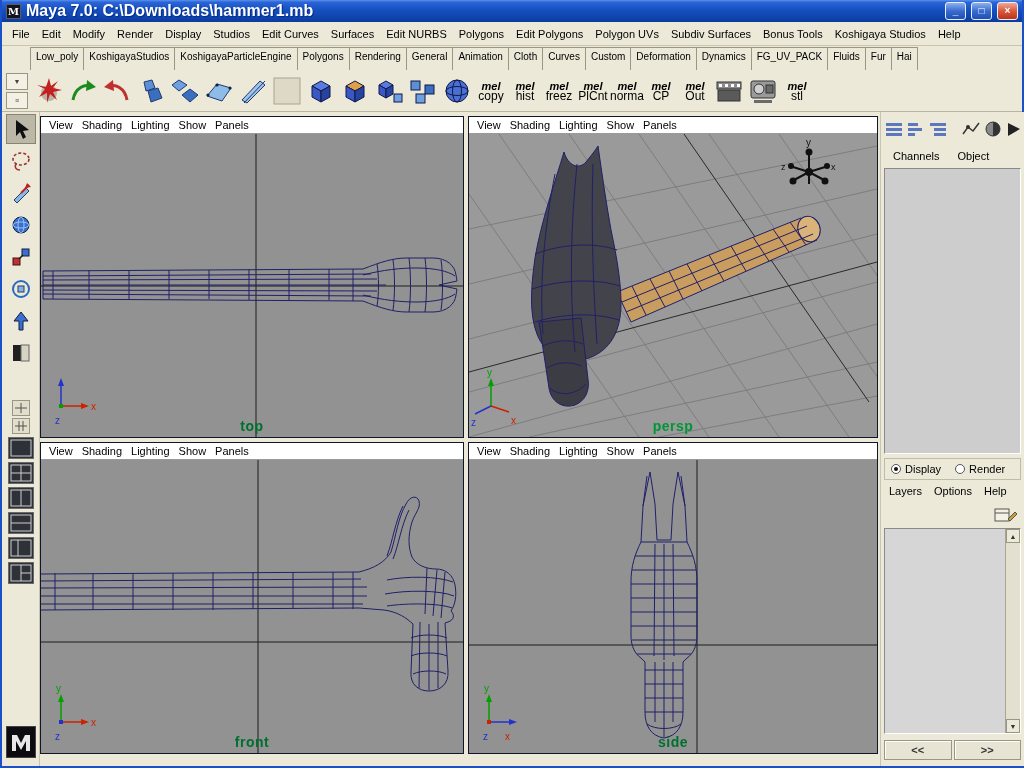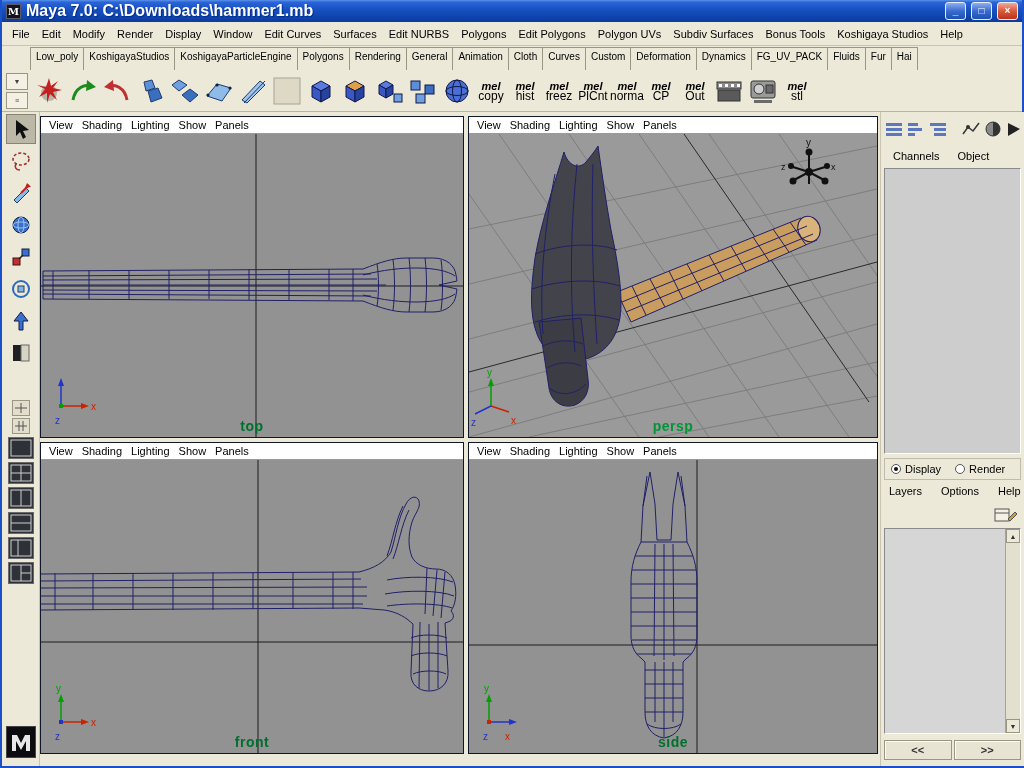--- a/index.html
+++ b/index.html
@@ -43,21 +43,21 @@
 .vplabel{position:absolute;bottom:3px;left:0;width:100%;text-align:center;font-weight:bold;font-size:14px;color:#00702e;letter-spacing:.5px}
 
 .rpanel{position:absolute;left:878px;top:112px;width:146px;bottom:0;background:#ece9d8;border-left:1px solid #c8c4b0}
 .rp-icons{position:absolute;left:0;top:4px;right:0;height:26px;display:flex;align-items:center;gap:4px;padding:0 4px}
 .rp-tabs{position:absolute;left:0;top:34px;right:0;height:20px;display:flex;gap:6px;padding-left:6px;align-items:center}
 .rp-tab{padding:2px 6px}
 .chbox{position:absolute;left:3px;top:56px;right:5px;height:286px;background:#cdcdcd;border:1px solid #8a8a8a;border-right-color:#fff;border-bottom-color:#fff}
 .dr-row{position:absolute;left:3px;top:346px;right:5px;height:22px;border:1px solid #c0bcab;display:flex;align-items:center;gap:4px;padding-left:6px}
 .radio{width:10px;height:10px;border-radius:50%;border:1px solid #555;background:#fff;position:relative}
 .radio.sel::after{content:"";position:absolute;left:2px;top:2px;width:4px;height:4px;border-radius:50%;background:#111}
-.lmenu{position:absolute;left:3px;top:370px;right:5px;height:18px;display:flex;gap:9px;align-items:center}
+.lmenu{position:absolute;left:3px;top:370px;right:5px;height:18px;display:flex;gap:2px;align-items:center}
 .lmi{padding:2px 5px}
 .ltools{position:absolute;left:3px;top:390px;right:5px;height:26px;display:flex;justify-content:flex-end;align-items:center;padding-right:4px}
 .llist{position:absolute;left:3px;top:416px;right:5px;bottom:32px;background:#d6d6d6;border:1px solid #8a8a8a;border-right-color:#fff;border-bottom-color:#fff}
 .sbar{position:absolute;right:0;top:0;width:15px;bottom:0;background:#e4e0d0;border-left:1px solid #a8a494}
 .sarr{position:absolute;left:0;width:14px;height:14px;background:#ece9d8;border:1px solid #9a9684;display:flex;align-items:center;justify-content:center;font-size:7px;color:#333}
 .navrow{position:absolute;left:3px;bottom:6px;right:5px;height:20px;display:flex;gap:2px}
 .navbtn{flex:1;border:1px solid #9a9684;background:#e8e4d4;display:flex;align-items:center;justify-content:center;font-weight:bold;color:#333;box-shadow:inset 1px 1px 0 #fff}
 </style>
 </head>
 <body>
@@ -71,21 +71,21 @@
     <div class="winbtn btn-max">□</div>
     <div class="winbtn btn-close">×</div>
   </div>
 
   <div class="menubar">
     <span class="mi">File</span>
     <span class="mi">Edit</span>
     <span class="mi">Modify</span>
     <span class="mi">Render</span>
     <span class="mi">Display</span>
-    <span class="mi">Window</span>
+    <span class="mi">Studios</span>
     <span class="mi">Edit Curves</span>
     <span class="mi">Surfaces</span>
     <span class="mi">Edit NURBS</span>
     <span class="mi">Polygons</span>
     <span class="mi">Edit Polygons</span>
     <span class="mi">Polygon UVs</span>
     <span class="mi">Subdiv Surfaces</span>
     <span class="mi">Bonus Tools</span>
     <span class="mi">Koshigaya Studios</span>
     <span class="mi">Help</span>

